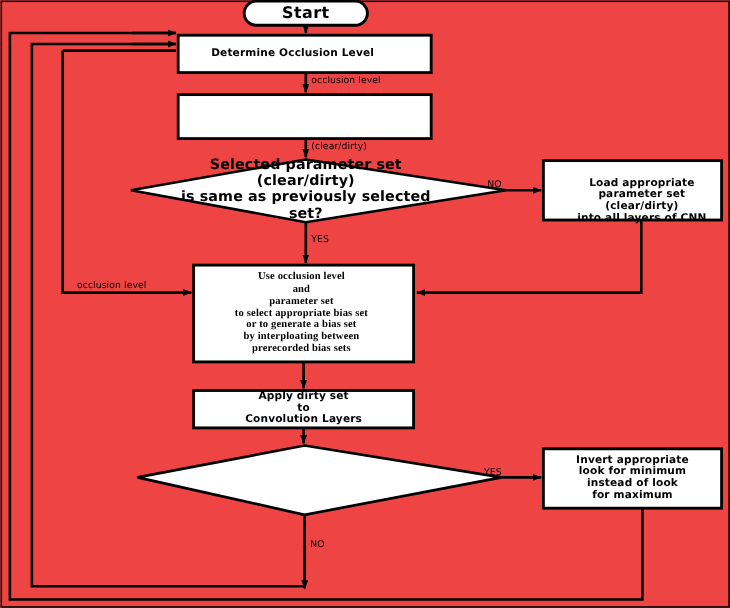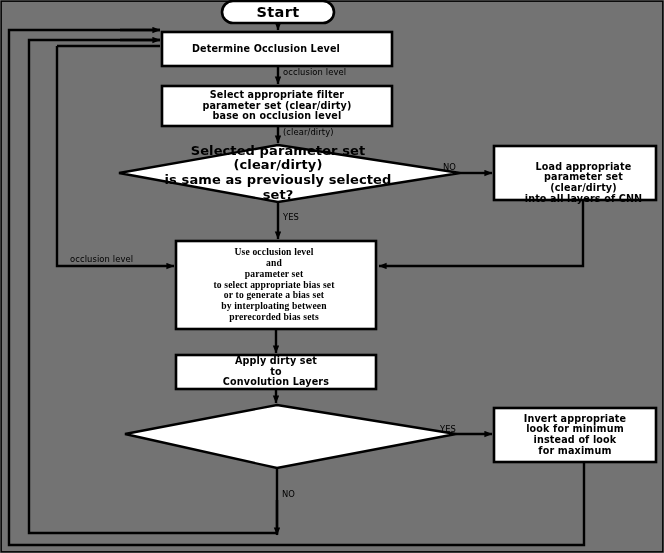--- a/index.html
+++ b/index.html
@@ -4,21 +4,21 @@
 <style>
   html, body {
     margin: 0;
     padding: 0;
     background: #ffffff;
   }
   #canvas {
     position: relative;
     width: 664px;
     height: 553px;
-    background: #737373;
+    background: #ef4444;
     font-family: "DejaVu Sans", sans-serif;
     overflow: hidden;
   }
   #canvas svg {
     position: absolute;
     top: 0;
     left: 0;
   }
   .node-label {
     position: absolute;
@@ -119,23 +119,20 @@
     <path d="M120,40 L160,40" fill="none" stroke="#000000" stroke-width="2.4" marker-end="url(#ar)"></path>
 
     <path d="M584,462 L584,545 L9,545 L9,30 L160,30" fill="none" stroke="#000000" stroke-width="2.4"></path>
     <path d="M120,30 L160,30" fill="none" stroke="#000000" stroke-width="2.4" marker-end="url(#ar)"></path>
   </svg>
 
   <div class="node-label t-start" style="left:222px; top:1px; width:112px; height:22px;">Start</div>
 
   <div class="node-label t-box" style="left:162px; top:32px; width:208px; height:34px;">Determine Occlusion Level</div>
 
-  <div class="node-label t-box" style="left:162px; top:86px; width:230px; height:40px;">Select appropriate filter
-parameter set (clear/dirty)
-base on occlusion level</div>
 
   <div class="node-label t-diamond" style="left:155px; top:152px; width:246px; height:42px;">Selected parameter set (clear/dirty)
 is same as previously selected set?</div>
 
   <div class="node-label t-box" style="left:494px; top:156px; width:179px; height:54px;">Load appropriate
 parameter set
 (clear/dirty)
 into all layers of CNN</div>
 
   <div class="node-label t-box" style="left:176px; top:241px; width:196px; height:88px;font-family:Liberation Serif, serif;">Use occlusion level

